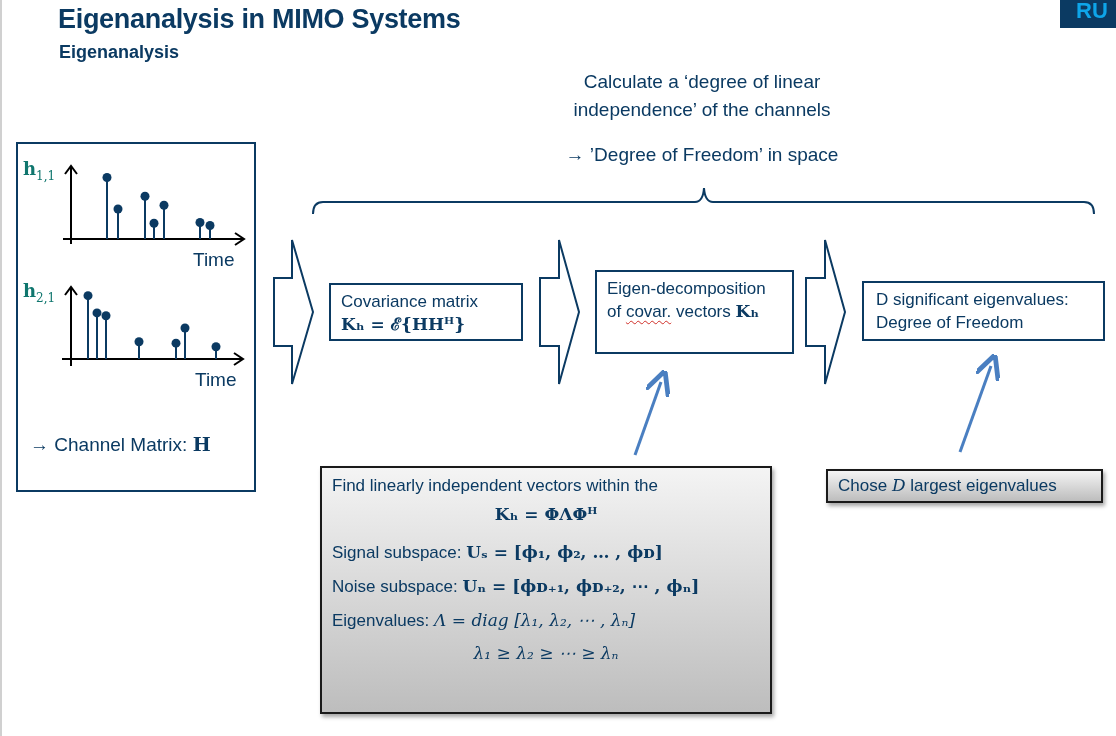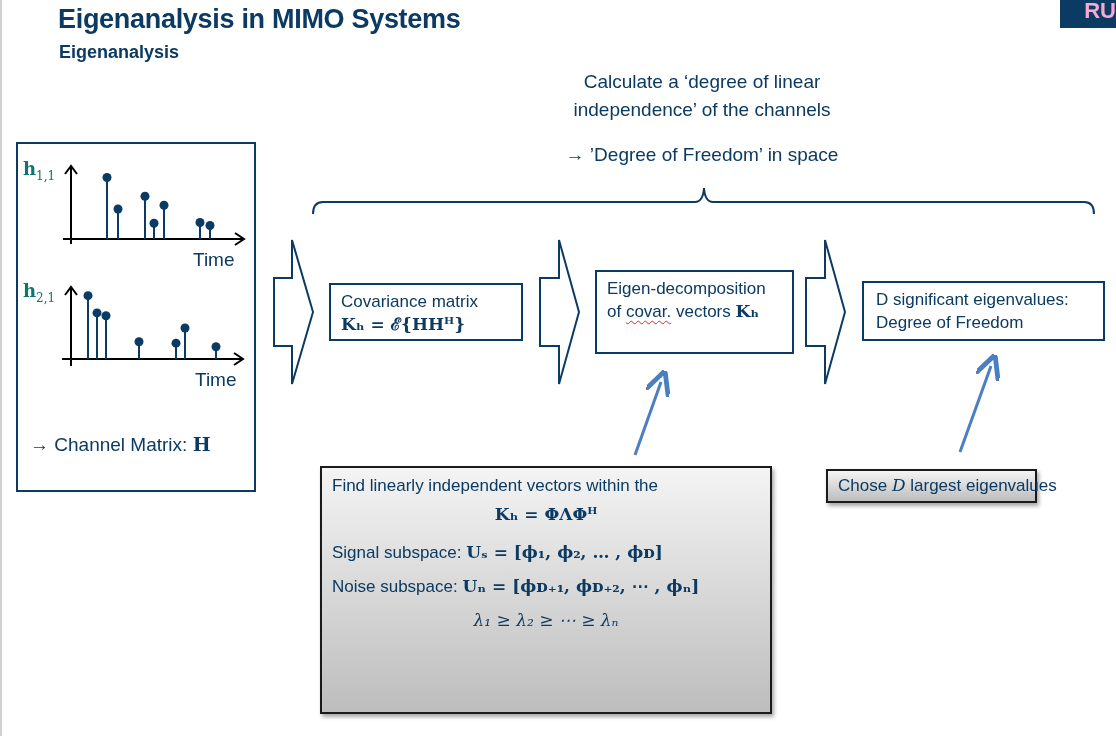--- a/index.html
+++ b/index.html
@@ -2,39 +2,39 @@
 <html><head>
 <meta charset="utf-8">
 <style>
   * { box-sizing: border-box; margin: 0; padding: 0; }
   html, body { width: 1116px; height: 736px; overflow: hidden; background: #ffffff; }
   body { position: relative; font-family: "Liberation Sans", sans-serif; color: #0b3a62; }
   .left-rule { position: absolute; left: 0; top: 0; width: 2px; height: 736px; background: #d0d0d0; }
   .abs { position: absolute; }
   .title { left: 58px; top: 4px; font-size: 27px; font-weight: bold; color: #0b3a62; letter-spacing: -0.3px; white-space: nowrap; }
   .subtitle { left: 59px; top: 42px; font-size: 18px; font-weight: bold; color: #0b3a62; white-space: nowrap; }
-  .logo { left: 1060px; top: 0; width: 56px; height: 28px; background: #0b3a62; color: #f9a8d4; font-weight: bold; font-size: 22px; line-height: 22px; padding-left: 16px; overflow: hidden; text-align: right; }
+  .logo { left: 1060px; top: 0; width: 56px; height: 28px; background: #0b3a62; color: #0ea5e9; font-weight: bold; font-size: 22px; line-height: 22px; padding-left: 16px; overflow: hidden; }
   .top-note { left: 520px; top: 68px; width: 364px; text-align: center; font-size: 19px; line-height: 28px; color: #0b3a62; }
   .top-note2 { left: 520px; top: 144px; width: 364px; text-align: center; font-size: 19px; color: #0b3a62; }
   .math { font-family: "DejaVu Serif", serif; font-weight: bold; }
   .mathi { font-family: "DejaVu Serif", serif; font-style: italic; }
   .channel-box { left: 16px; top: 142px; width: 240px; height: 350px; border: 2px solid #0b3a62; background: #fff; }
   .h-label { font-family: "DejaVu Serif", serif; font-weight: bold; font-size: 18px; color: #0f766e; }
   .h-label sub { font-size: 12px; font-weight: normal; }
   .time-label { font-size: 19px; color: #0b3a62; }
   .channel-matrix { left: 30px; top: 433px; font-size: 19px; color: #0b3a62; white-space: nowrap; }
   .step-box { border: 2px solid #0b3a62; background: #fff; font-size: 17px; color: #0b3a62; padding: 5px 10px; line-height: 23px; }
   .covar-box { left: 329px; top: 283px; width: 194px; height: 58px; }
   .eigen-box { left: 595px; top: 270px; width: 199px; height: 84px; }
   .dof-box { left: 862px; top: 281px; width: 243px; height: 60px; padding-left: 12px; }
   .squiggle { text-decoration: underline wavy #d0302a; text-decoration-thickness: 1px; text-underline-offset: 3px; }
   .gray-box { border: 2px solid #1a1a1a; background: linear-gradient(#f4f4f4, #bdbdbd); box-shadow: 2px 3px 4px rgba(0,0,0,0.35); color: #0b3a62; font-size: 17px; }
   .find-box { left: 320px; top: 466px; width: 452px; height: 248px; padding: 6px 10px; line-height: 24px; }
   .find-box .center { text-align: center; }
-  .chose-box { left: 826px; top: 469px; width: 211px; height: 34px; padding: 4px 10px; white-space: nowrap; }
+  .chose-box { left: 826px; top: 469px; width: 277px; height: 34px; padding: 4px 10px; white-space: nowrap; }
   svg.overlay { position: absolute; left: 0; top: 0; }
 </style>
 </head>
 <body>
 
 <div class="left-rule"></div>
 
 <div class="abs title">Eigenanalysis in MIMO Systems</div>
 <div class="abs subtitle">Eigenanalysis</div>
 <div class="abs logo">RU</div>
@@ -125,16 +125,17 @@
 <div class="abs step-box dof-box">
   <div>D significant eigenvalues:</div>
   <div>Degree of Freedom</div>
 </div>
 
 <div class="abs gray-box find-box">
   <div>Find linearly independent vectors within the</div>
   <div class="center math" style="margin-top:4px; margin-bottom:14px;">Kₕ = ΦΛΦᴴ</div>
   <div style="margin-bottom:9px;"><span>Signal subspace: </span><span class="math">Uₛ = [ϕ₁, ϕ₂, … , ϕᴅ]</span></div>
   <div style="margin-bottom:9px;"><span>Noise subspace: </span><span class="math">Uₙ = [ϕᴅ₊₁, ϕᴅ₊₂, ⋯ , ϕₙ]</span></div>
+  <div style="margin-bottom:8px;"><span>Eigenvalues: </span><span class="mathi">Λ = diag [λ₁, λ₂, ⋯ , λₙ]</span></div>
   <div class="center mathi">λ₁ ≥ λ₂ ≥ ⋯ ≥ λₙ</div>
 </div>
 
 <div class="abs gray-box chose-box"><span>Chose </span><span class="mathi">D</span><span> largest eigenvalues</span></div>
 
 </body></html>

